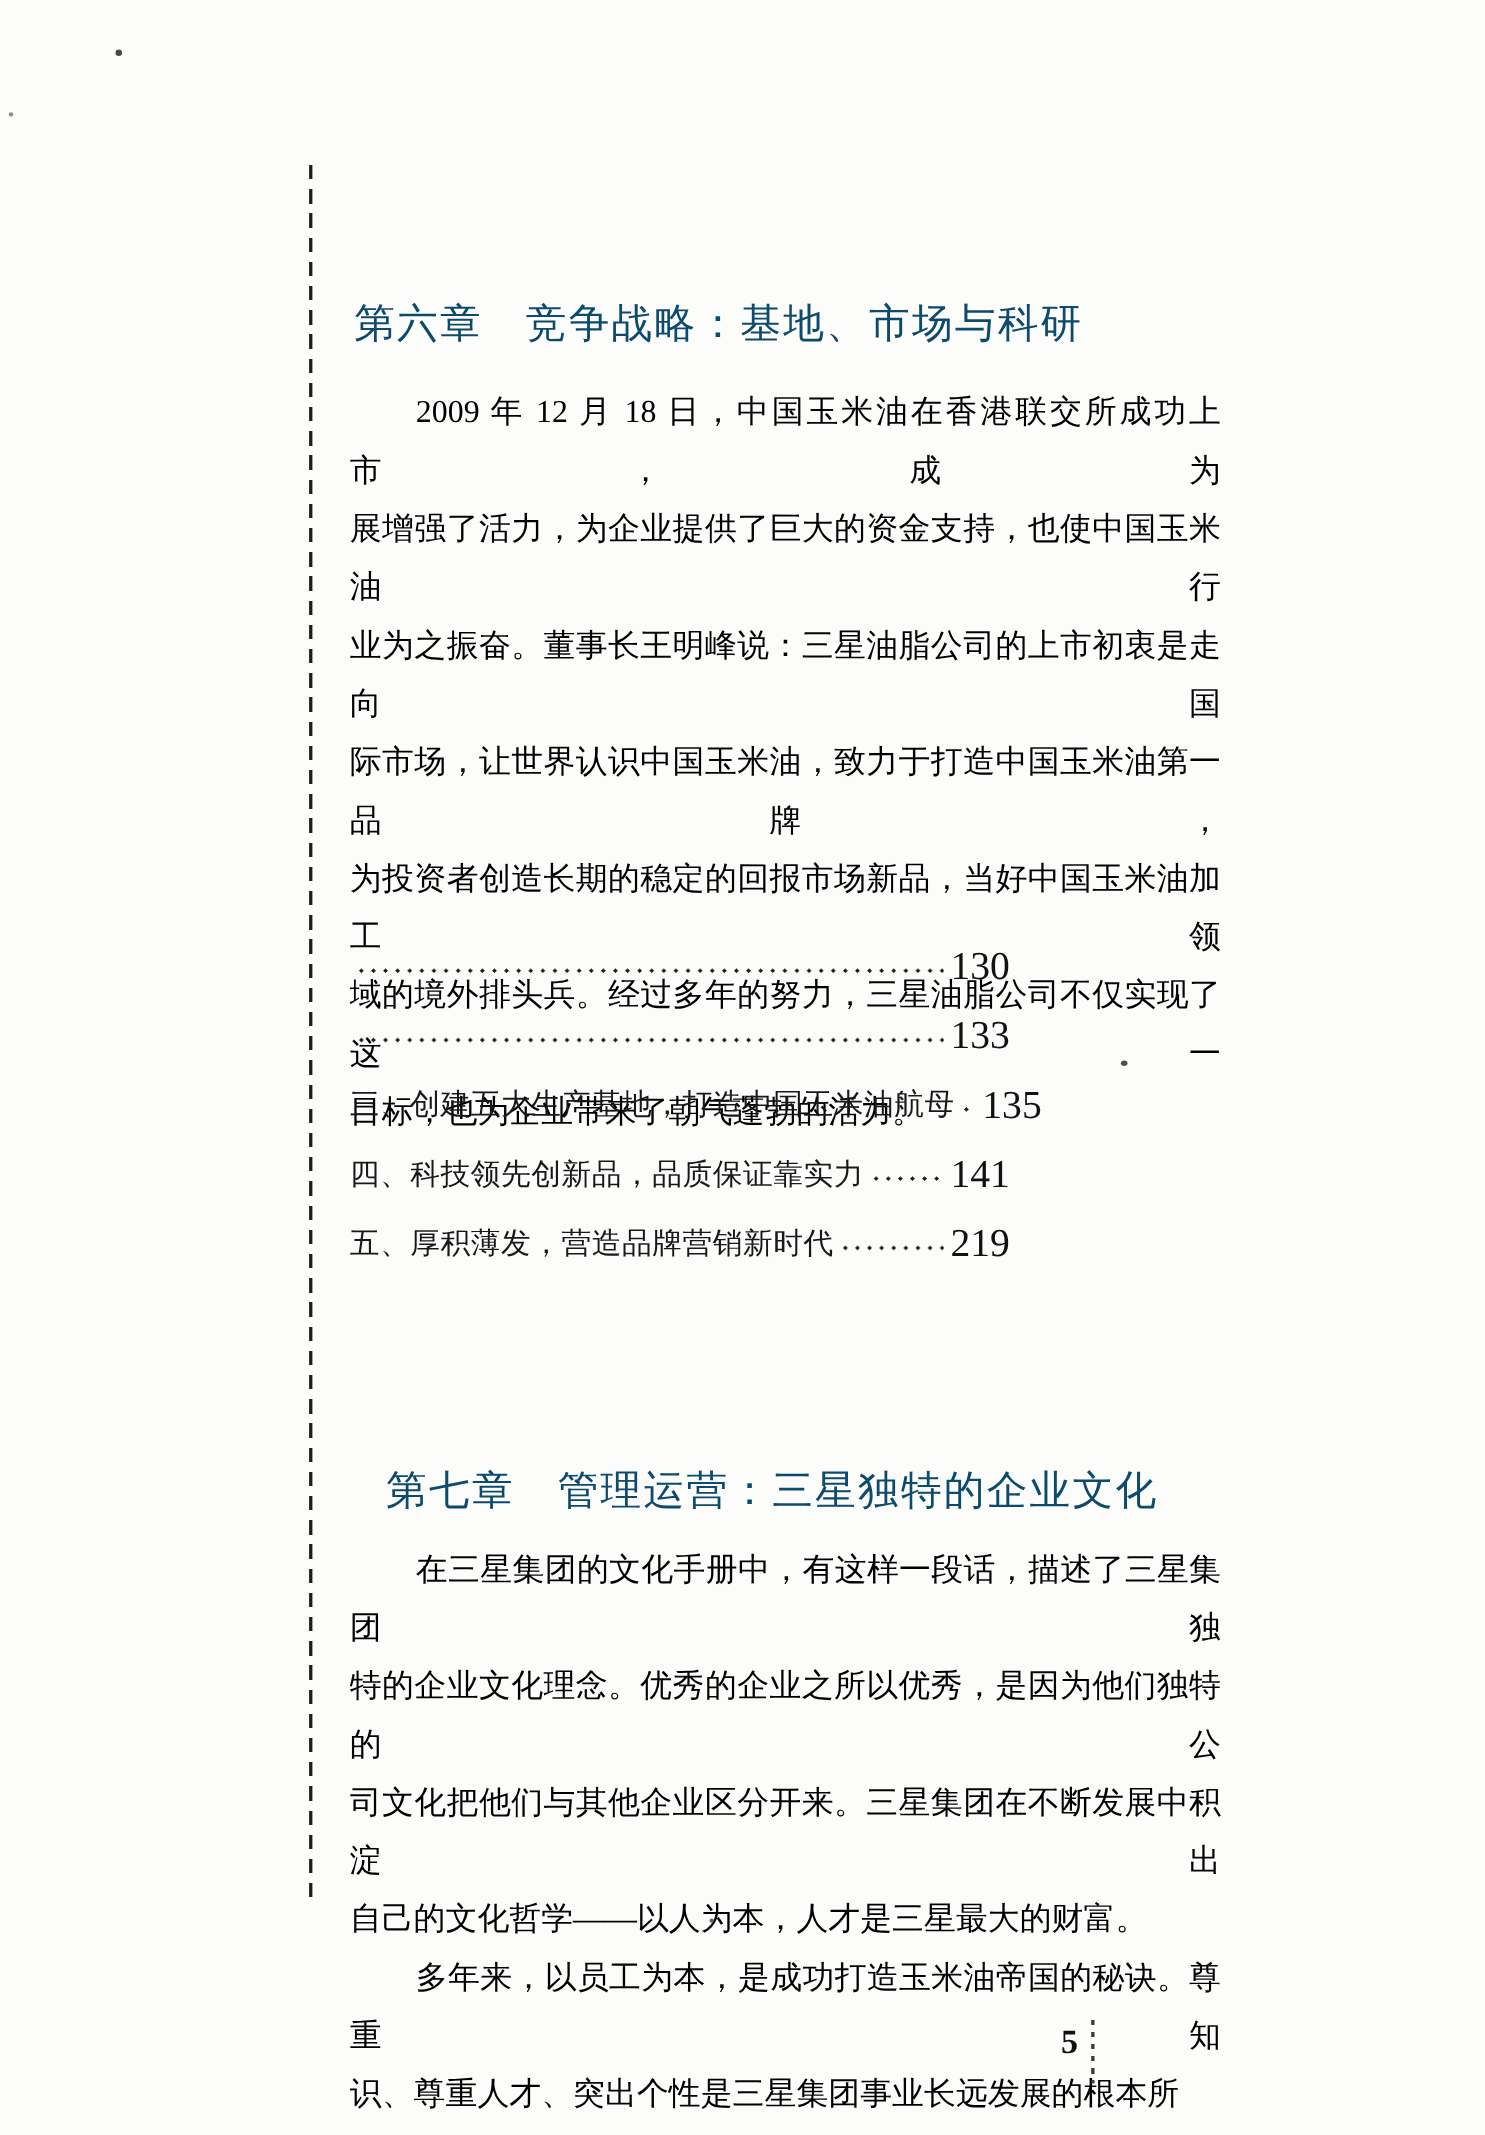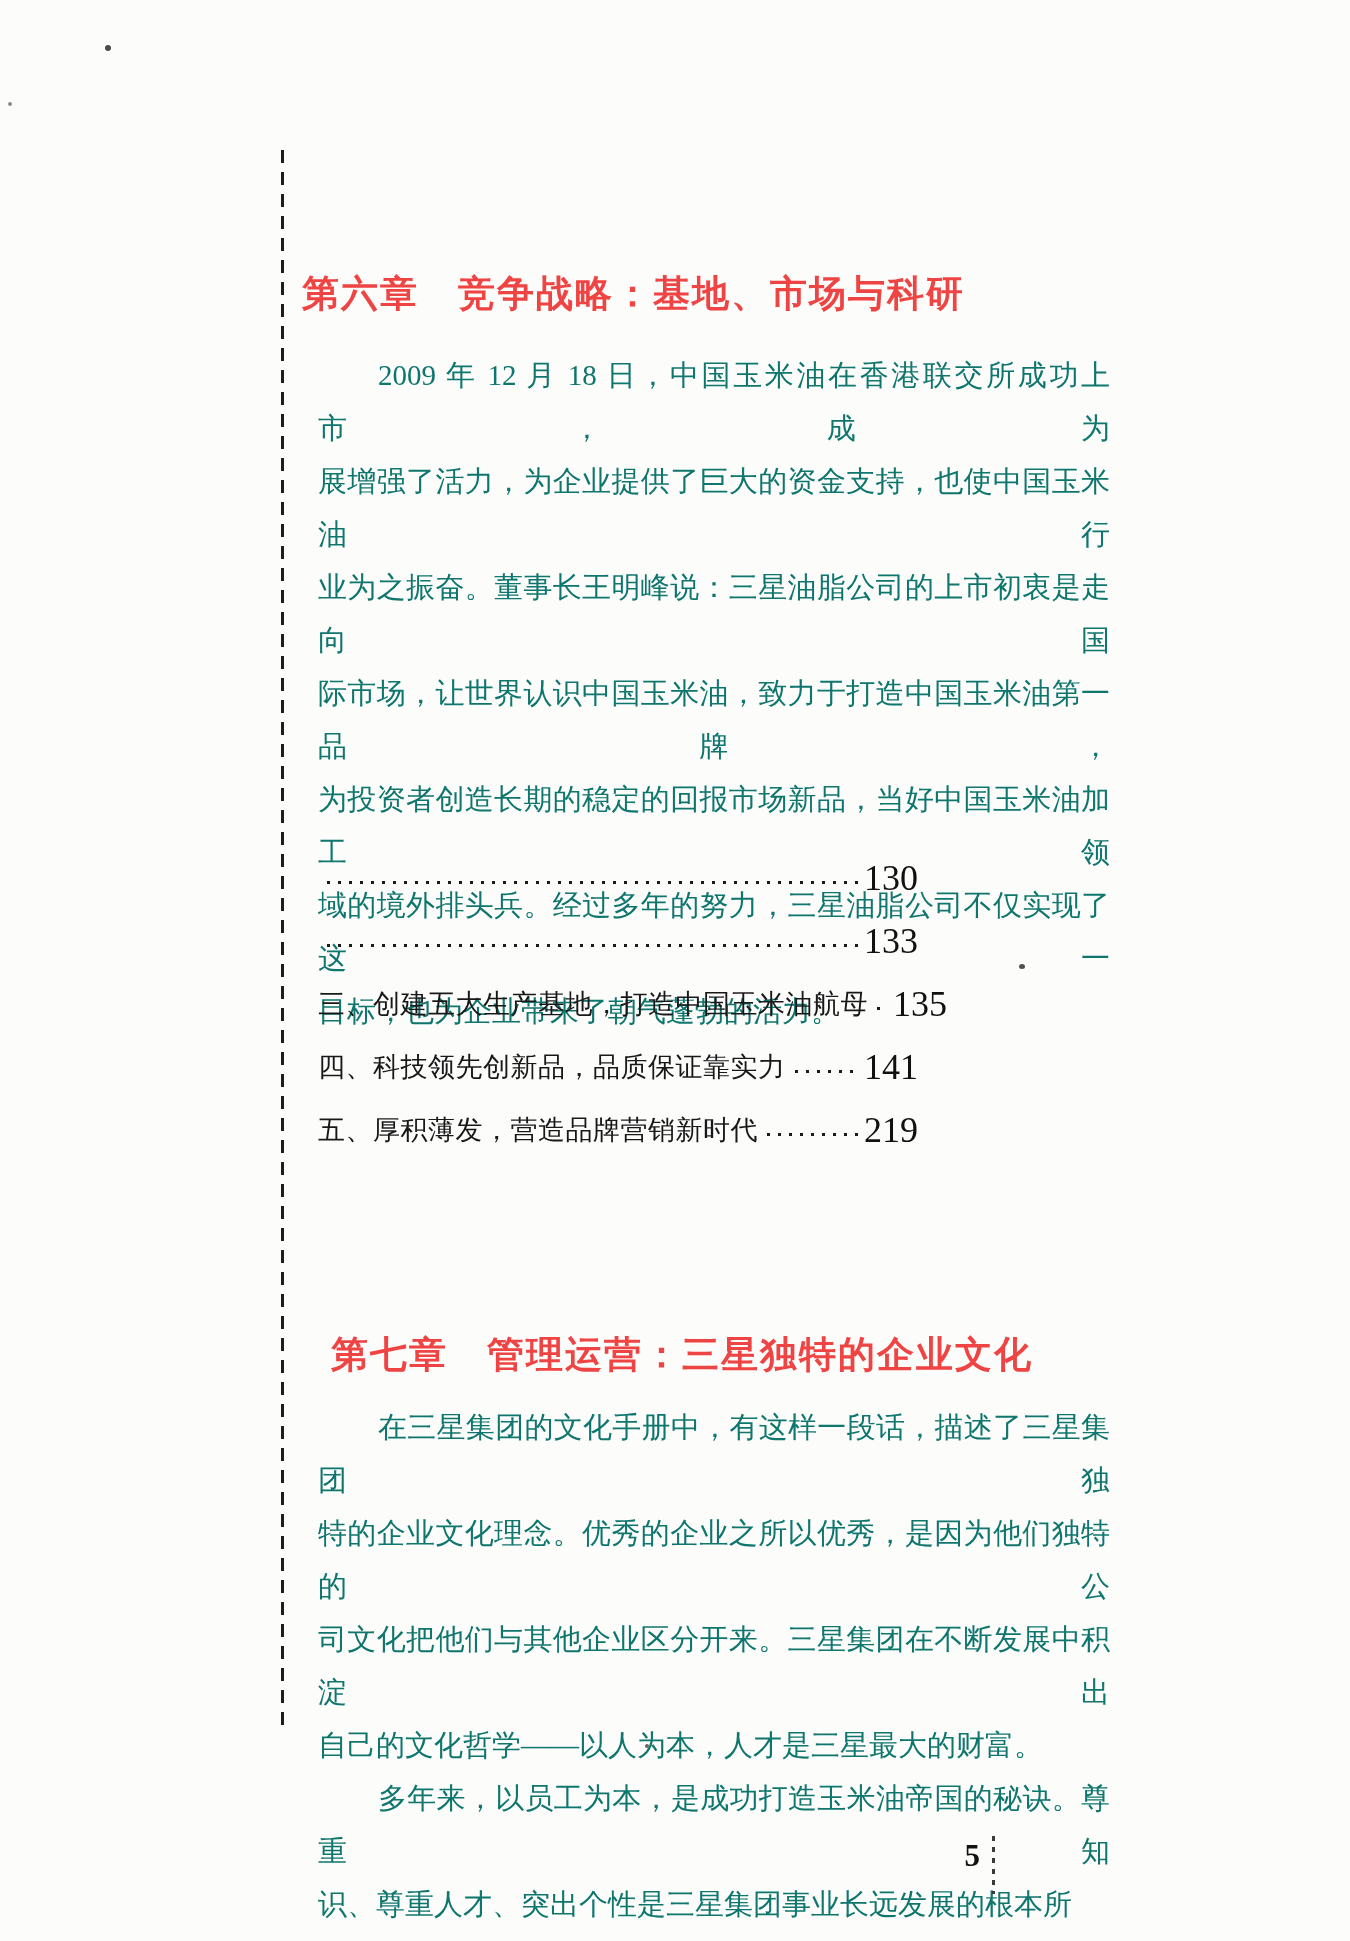--- a/index.html
+++ b/index.html
@@ -15,34 +15,34 @@
 
   
   .margin-rule {
     position:absolute; left:281px; top:150px;
     width:3px; height:1577px;
     background:repeating-linear-gradient(to bottom, #1d1d1d 0 13px, transparent 13px 22px);
   }
 
   
   .chapter-title {
-    position:absolute; left:302px;
+    position:absolute; left:322px;
     font-family:"Liberation Sans", sans-serif;
-    font-weight:700; font-size:37px;
-    letter-spacing:2px; color:#ef4444;
+    font-weight:400; font-size:37px;
+    letter-spacing:2px; color:#0c4a6e;
     white-space:nowrap;
   }
   #ch6-title { top:244px; }
   #ch7-title { top:1305px;margin-left:29px; }
 
   
   .body-block {
     position:absolute; left:318px; width:792px;
     font-family:"Liberation Serif", serif;
-    font-size:29px; line-height:53px; color:#0f766e;
+    font-size:29px; line-height:53px; color:#000000;
   }
   #ch6-intro { top:349px; }
   #ch7-body  { top:1401px; }
   .line { white-space:normal; }
   .line.just { text-align:justify; text-align-last:justify; text-justify:inter-character; }
   .line.indent { text-indent:60px; }
 
   
   .toc {
     position:absolute; left:318px; top:846px; width:600px;

